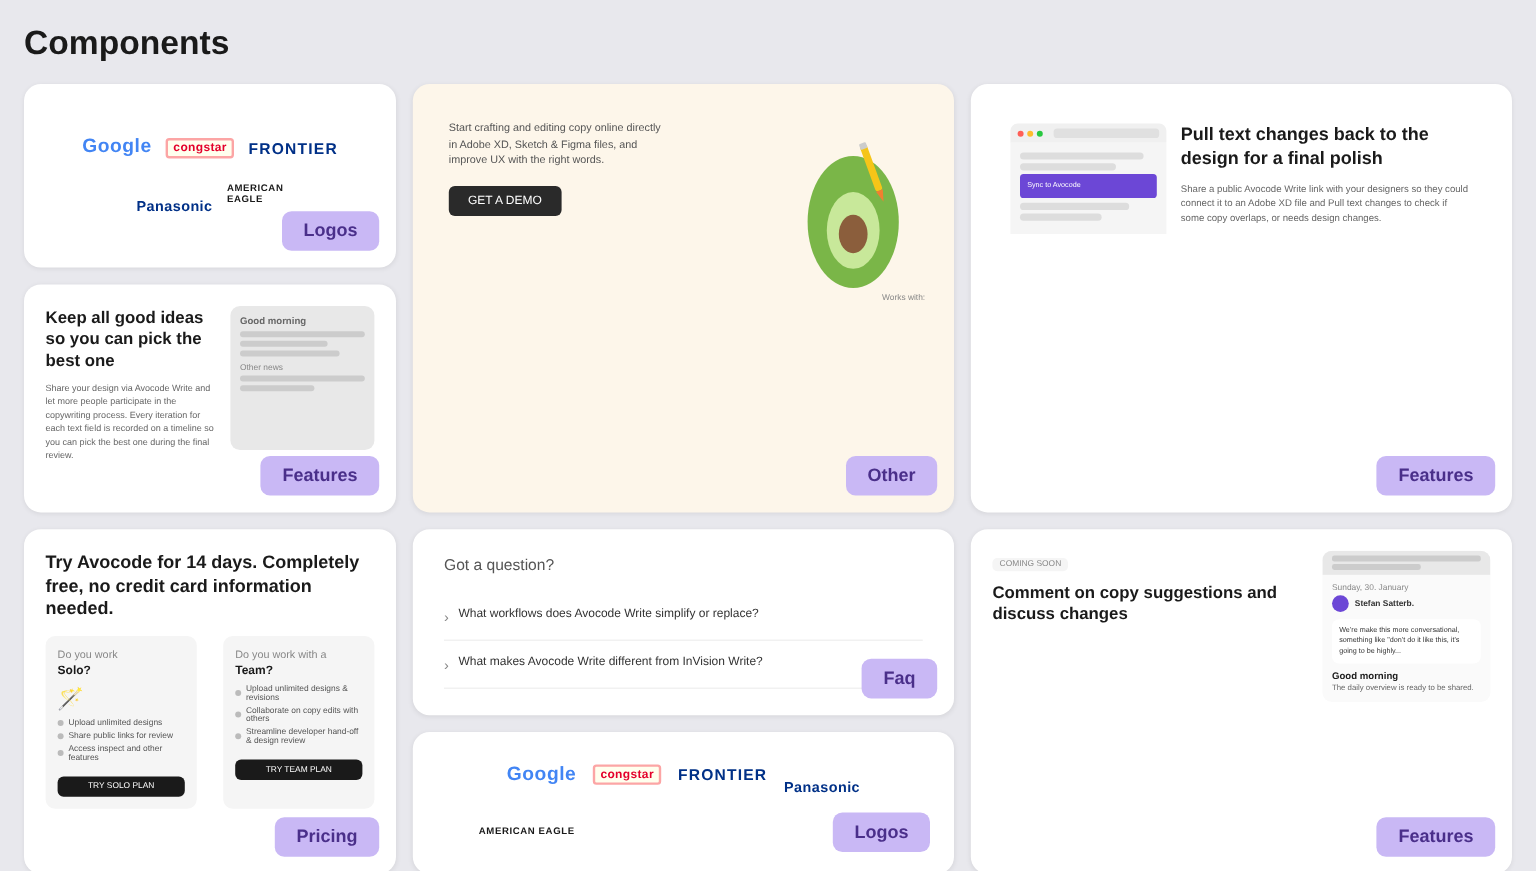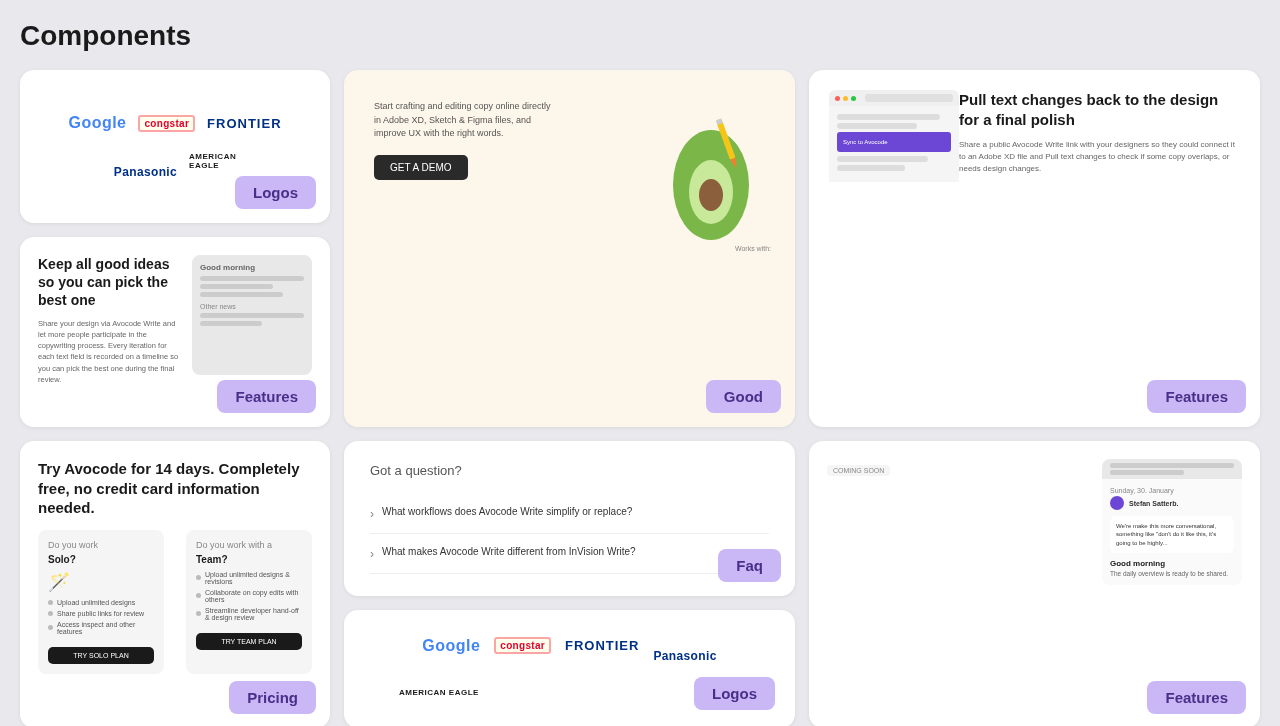--- a/index.html
+++ b/index.html
@@ -171,24 +171,24 @@
         <ellipse cx="50" cy="85" rx="38" ry="55" fill="#7ab648"></ellipse>
         <ellipse cx="50" cy="92" rx="22" ry="32" fill="#c8e89a"></ellipse>
         <ellipse cx="50" cy="95" rx="12" ry="16" fill="#8b5e3c"></ellipse>
 
         <rect x="62" y="20" width="6" height="40" rx="2" fill="#f5c518" transform="rotate(-20,65,40)"></rect>
         <polygon points="62,60 68,60 65,70" fill="#f08030" transform="rotate(-20,65,40)"></polygon>
         <rect x="62" y="18" width="6" height="5" rx="1" fill="#ccc" transform="rotate(-20,65,40)"></rect>
       </svg>
       <span style="font-size:7px;color:#888;position:absolute;bottom:8px;right:0;">Works with:</span>
     </div>
-    <span class="card-badge">Good</span>
-  </div>
-
-  <div class="card gc-3-1" style="padding:20px;display:flex;align-items:flex-start;gap:0;position:relative;min-height:300px;">
+    <span class="card-badge">Other</span>
+  </div>
+
+  <div class="card gc-3-1" style="padding:33px;display:flex;align-items:flex-start;gap:12px;position:relative;min-height:300px;">
     <div style="width:130px;flex-shrink:0;">
       <div class="mini-browser">
         <div class="mini-dot red"></div>
           <div class="mini-dot yellow"></div>
           <div class="mini-dot green"></div>
         <div style="flex:1;background:#e0e0e0;height:8px;border-radius:3px;margin-left:6px;"></div>
       </div>
       <div style="background:#f5f5f5;padding:8px;">
         <div style="height:6px;background:#ddd;border-radius:3px;margin-bottom:3px;width:90%;"></div>
         <div style="height:6px;background:#ddd;border-radius:3px;margin-bottom:3px;width:70%;"></div>
@@ -283,20 +283,21 @@
     <span class="logo-item logo-congstar" style="font-size:10px;color:#e4002b;">congstar</span>
     <span class="logo-item logo-frontier">FRONTIER</span>
     <span class="logo-item logo-panasonic">Panasonic</span>
     <span class="logo-item logo-american" style="font-size:8px;margin-left:35px;">AMERICAN EAGLE</span>
     <span class="card-badge" style="position:static;margin-left:auto;">Logos</span>
   </div>
 
   <div class="card gc-3-3" style="padding:18px;display:flex;align-items:flex-start;gap:12px;position:relative;grid-row:3/5;grid-column:3;">
     <div style="flex:1;">
       <span class="coming-soon-badge">COMING SOON</span>
+      <h3 style="font-size:14px;font-weight:700;color:#1a1a1a;line-height:1.3;margin-bottom:8px;">Comment on copy suggestions and discuss changes</h3>
     </div>
     <div style="width:140px;flex-shrink:0;">
       <div style="background:#fafafa;border-radius:8px;overflow:hidden;">
         <div style="background:#e8e8e8;padding:4px 8px;">
           <div style="height:5px;background:#ccc;border-radius:2px;margin-bottom:2px;"></div>
           <div style="height:5px;background:#ccc;border-radius:2px;width:60%;"></div>
         </div>
         <div style="padding:8px;">
           <div style="font-size:7px;color:#888;margin-bottom:2px;">Sunday, 30. January</div>
           <div style="display:flex;align-items:center;gap:5px;margin-bottom:6px;">

